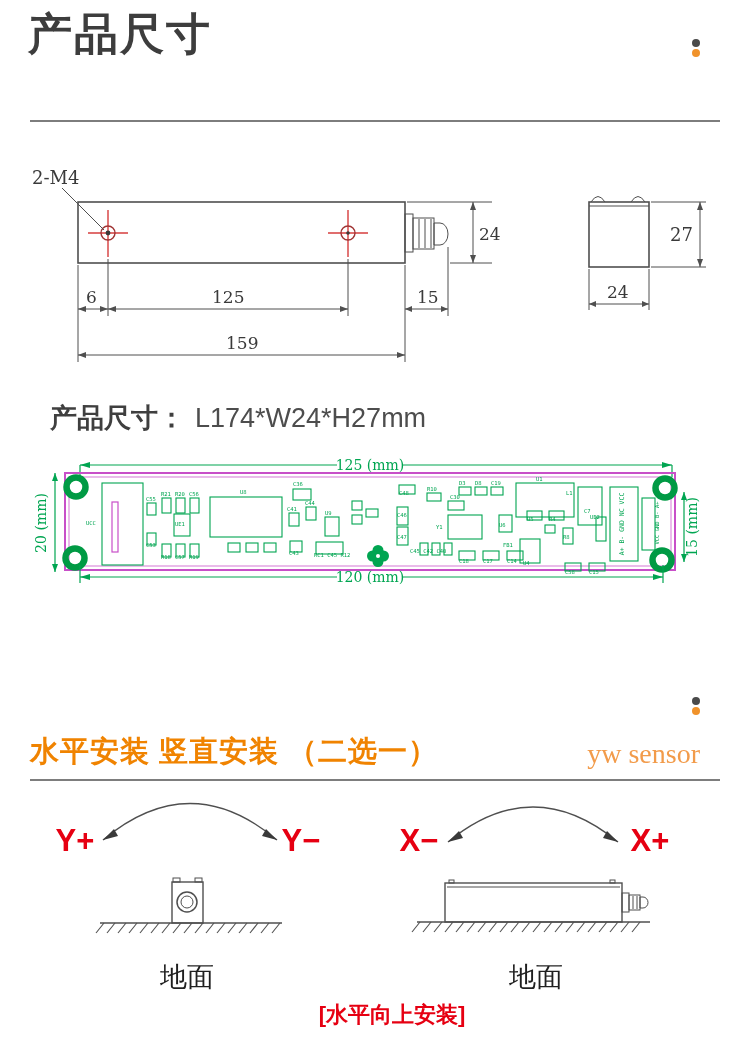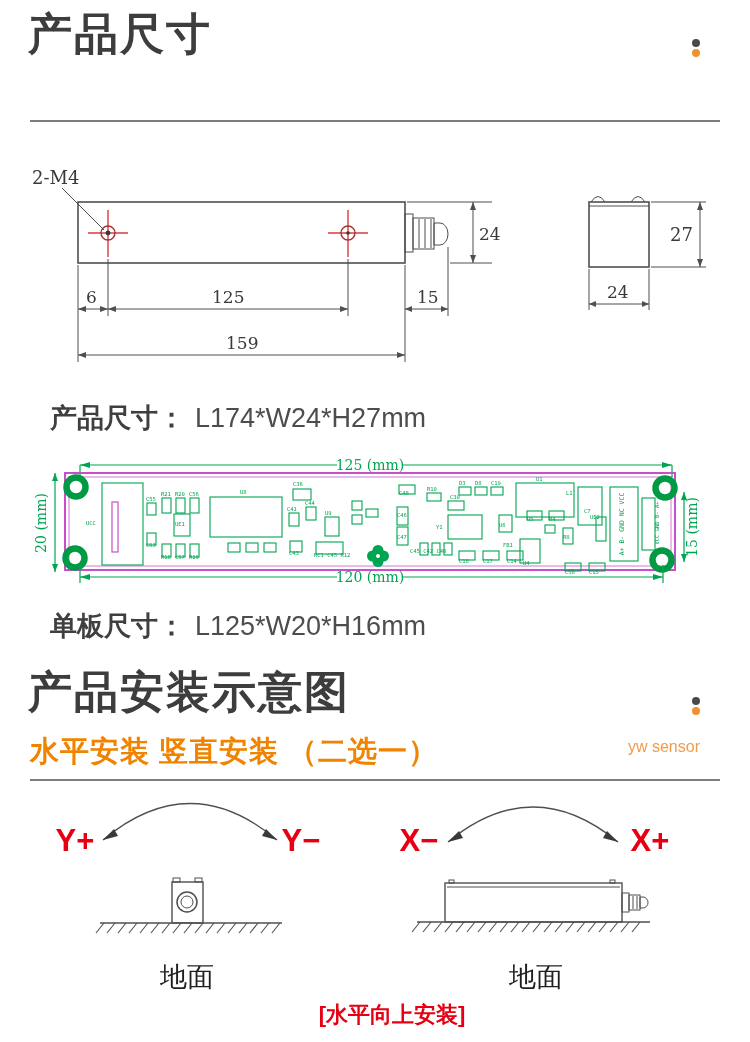--- a/index.html
+++ b/index.html
@@ -7,21 +7,21 @@
         font-family:"Liberation Sans",sans-serif;}
   .abs{position:absolute;}
   .sec-title{left:28px;font-size:44px;font-weight:800;color:#3d3d3d;letter-spacing:2px;line-height:1;}
   .sec-sub{left:30px;font-size:22px;color:#f08300;font-weight:600;letter-spacing:1px;}
   .hr{left:30px;width:690px;height:2px;background:#7d7d7d;}
   .dot{width:8px;height:8px;border-radius:50%;}
   .dot-dark{background:#4a4a4a;}
   .dot-orange{background:#f0922b;}
   .sizeline{left:50px;font-size:27px;color:#4d4d4d;}
   .sizeline b{font-weight:800;color:#3f3f3f;margin-right:10px;}
-  .watermark{font-family:Liberation Sans, sans-serif;font-size:16px;color:#f29b4a;}
+  .watermark{font-family:Liberation Serif, serif;font-size:28px;color:#f29b4a;}
   .caption{left:0;width:730px;text-align:center;font-size:22px;font-weight:700;color:#e60012;}
   
   .draw{stroke:#4f4f4f;stroke-width:1.6;fill:none;}
   .thin{stroke:#4f4f4f;stroke-width:1;fill:none;}
   .dimline{stroke:#4f4f4f;stroke-width:1;fill:none;}
   .arrow{fill:#4f4f4f;stroke:none;}
   .dimtext{font-family:"DejaVu Serif",serif;font-size:17px;fill:#3a3a3a;}
   .callout{font-family:"DejaVu Serif",serif;font-size:18px;fill:#3a3a3a;}
   .redline{stroke:#d63c3c;stroke-width:1.4;fill:none;}
   .holedot{fill:#3a3a3a;stroke:none;}
@@ -290,25 +290,21 @@
       <line x1="80" y1="122" x2="337" y2="122" class="pcbline"></line>
       <line x1="403" y1="122" x2="663" y2="122" class="pcbline"></line>
       <polygon points="80,122 90,119 90,125" class="garrow"></polygon>
       <polygon points="663,122 653,119 653,125" class="garrow"></polygon>
       <line x1="80" y1="110" x2="80" y2="128" class="pcbline"></line>
       <line x1="663" y1="110" x2="663" y2="128" class="pcbline"></line>
       <text x="370" y="127" class="pcbdim" text-anchor="middle">120 (mm)</text>
     </g>
   </svg>
 
-  <div class="abs sizeline" style="top:608px;">
-    <b>单板尺寸：</b><span>L125*W20*H16mm</span>
-  </div>
-
-  <div class="abs sec-title" style="top:670px;">产品安装示意图</div>
+
   <div class="abs dot dot-dark" style="left:692px;top:697px;"></div>
   <div class="abs dot dot-orange" style="left:692px;top:707px;"></div>
   <div class="abs sec-sub" style="top:732px;font-size:29px;">水平安装 竖直安装 （二选一）</div>
   <div class="abs watermark" style="right:50px;top:738px;">yw sensor</div>
   <div class="abs hr" style="top:779px;"></div>
 
   <svg class="abs" style="left:0;top:787px;" width="750" height="215" viewBox="0 0 750 215">
 
     <g>
       <path d="M103,53 Q190,-20 277,53" class="thin" style="stroke-width:1.4;"></path>

